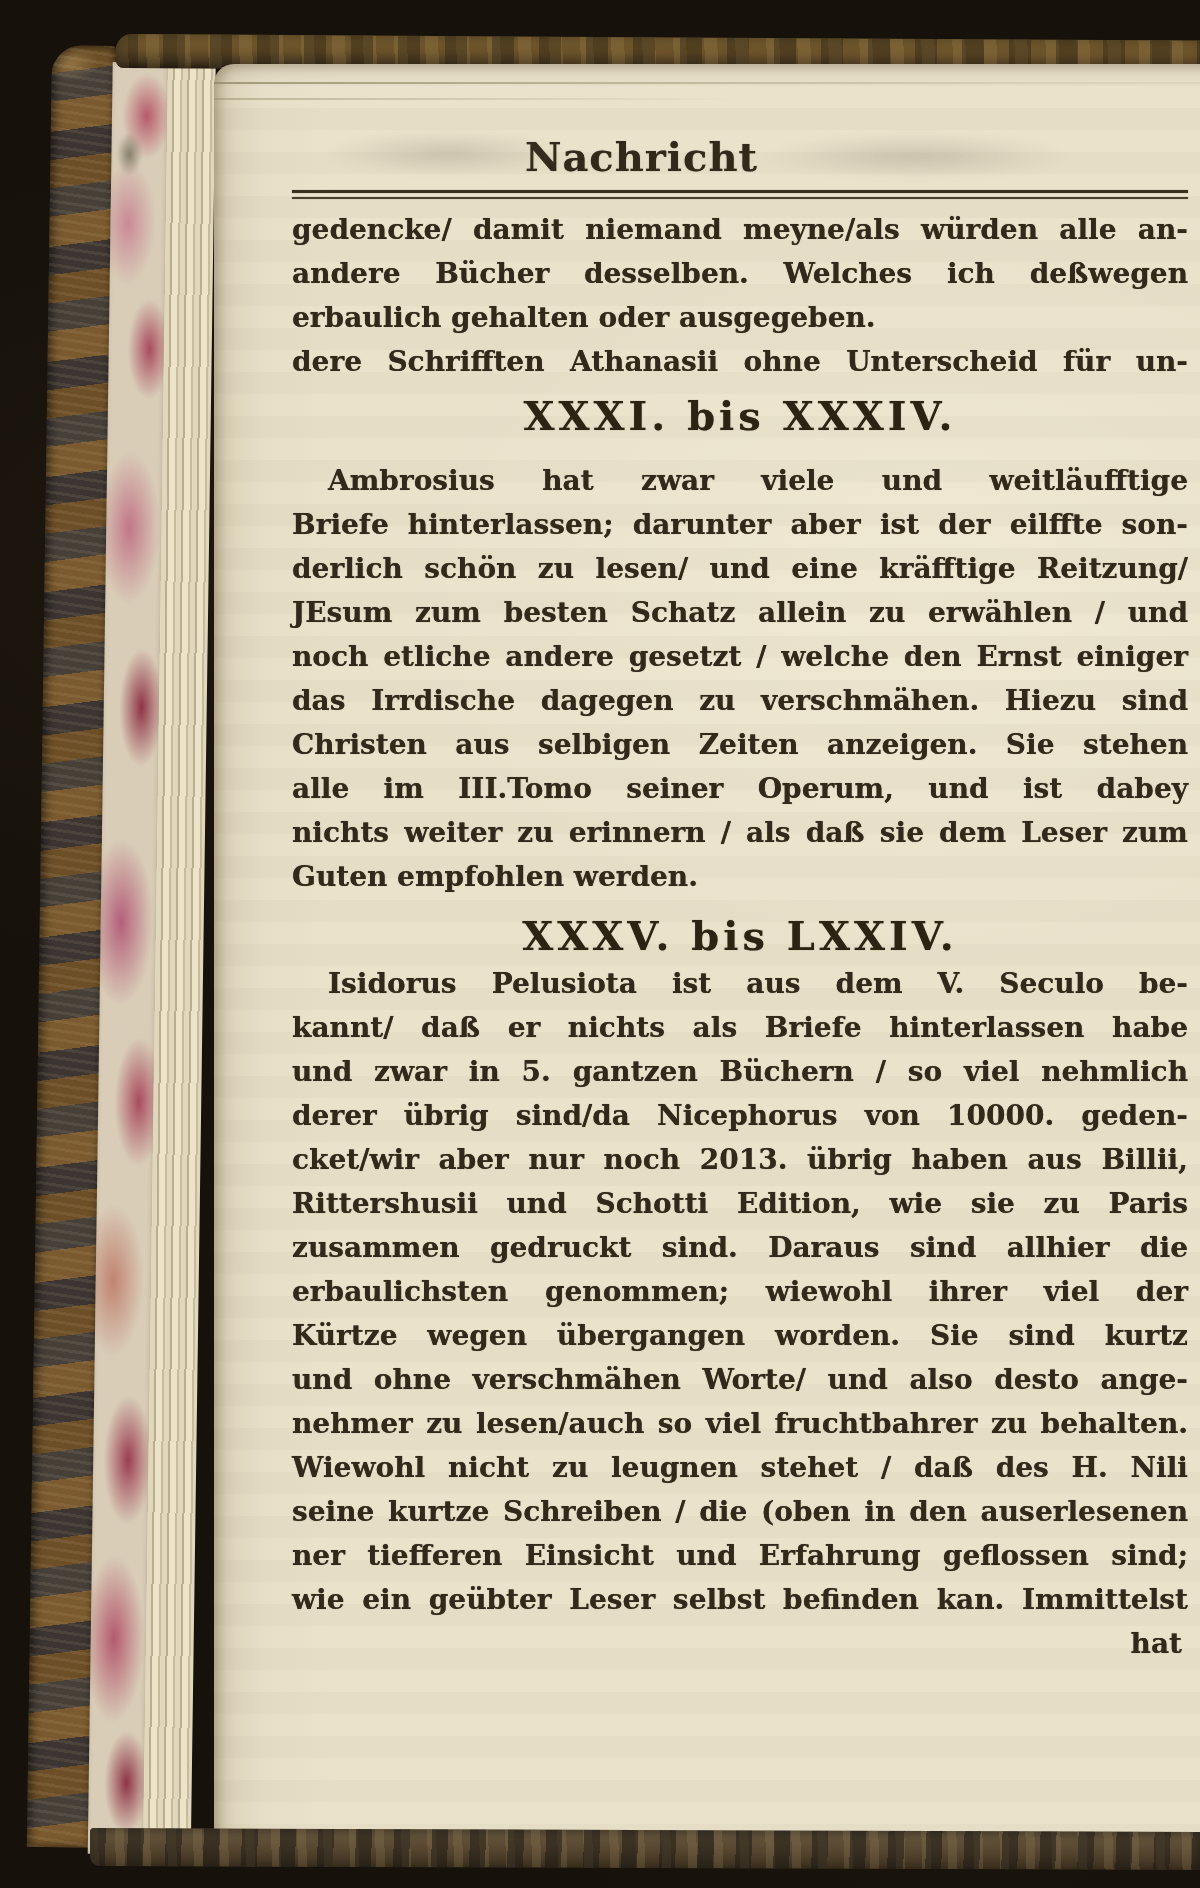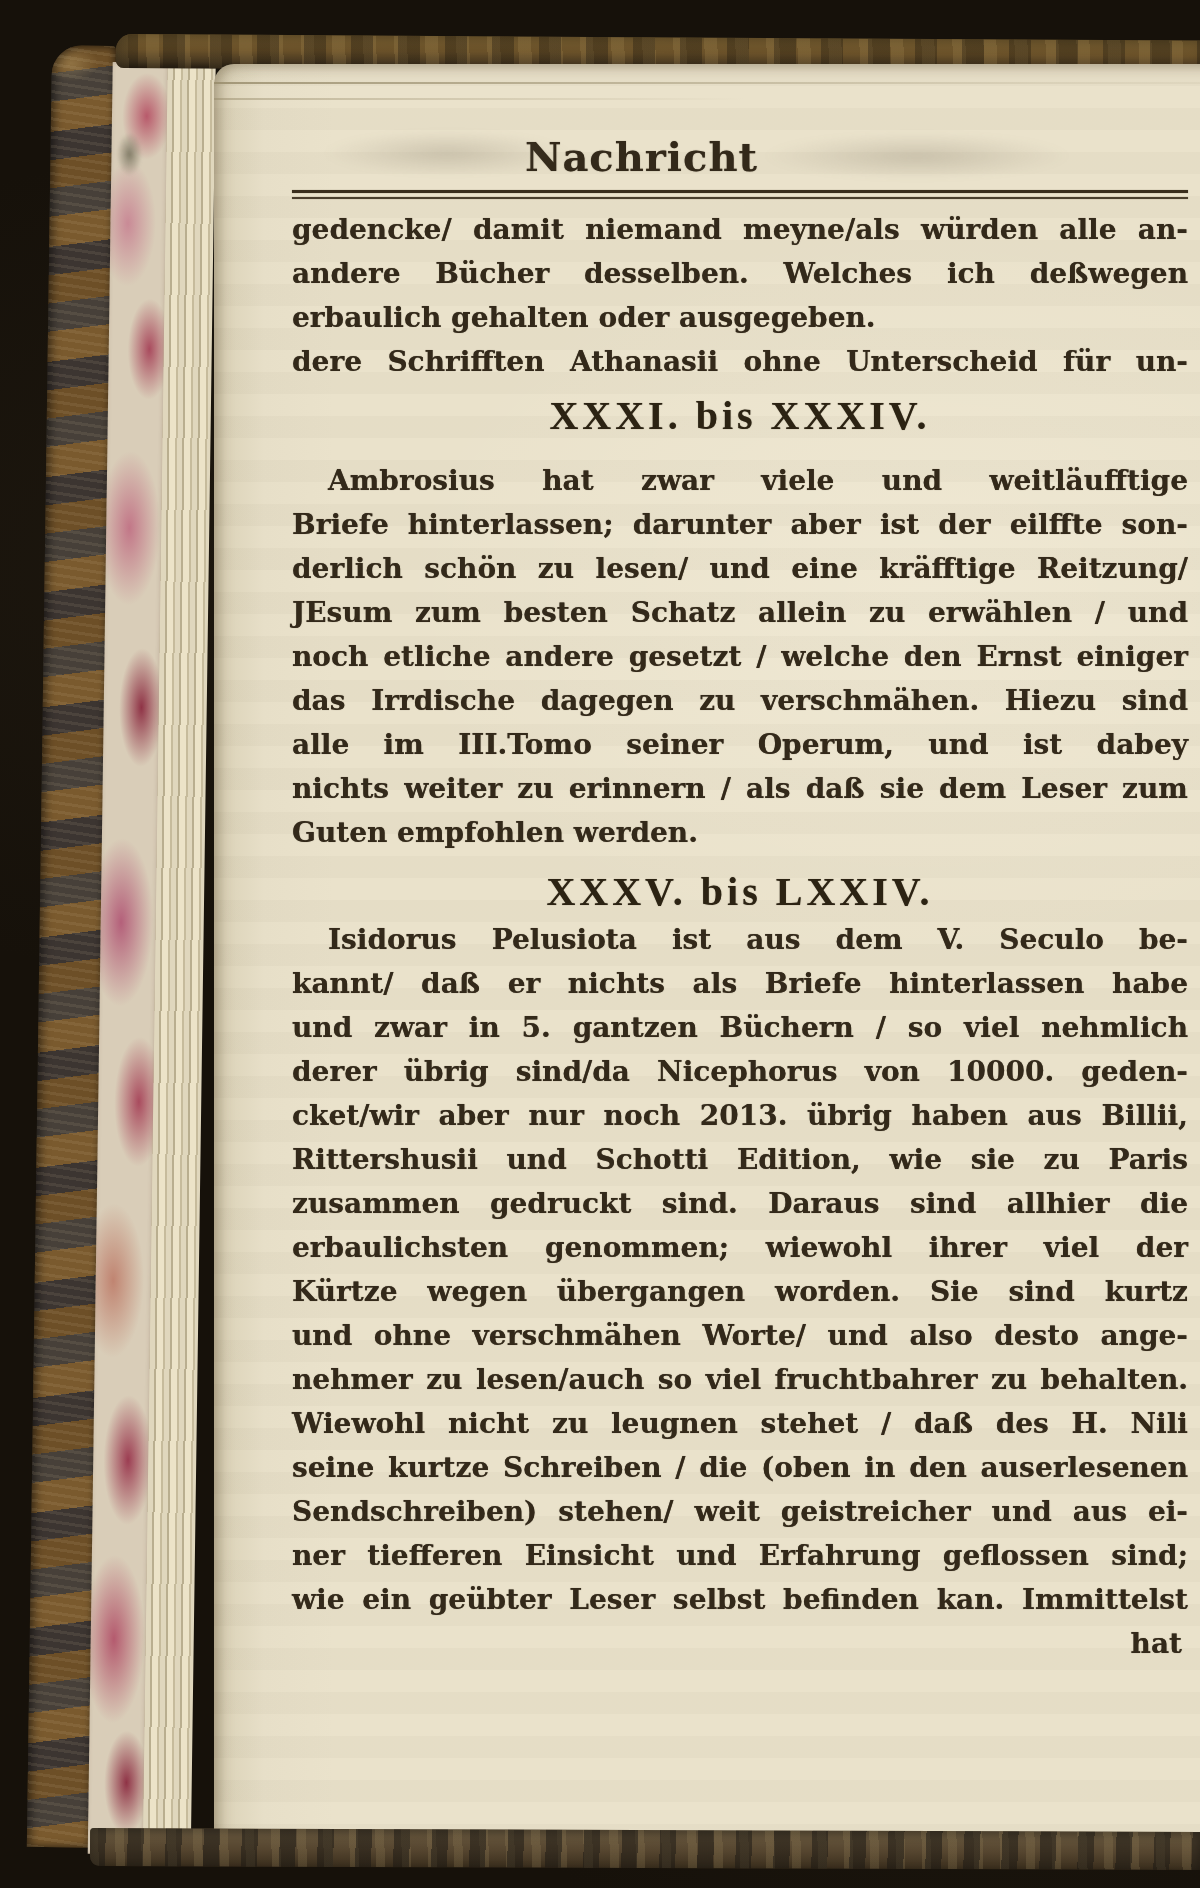--- a/index.html
+++ b/index.html
@@ -81,21 +81,21 @@
   .smudge{position:absolute;border-radius:40%;filter:blur(3px);opacity:0.55;
     background:radial-gradient(closest-side, rgba(120,110,92,0.45), rgba(120,110,92,0.12) 70%, transparent);}
   .smudge.s1{left:30px;top:-4px;width:250px;height:46px;}
   .smudge.s2{left:470px;top:-2px;width:310px;height:48px;}
   .rule{height:3px;background:#3a2e1d;margin-top:10px;
     box-shadow:0 0 1px rgba(58,46,29,0.7);}
   .rule.thin{height:2px;margin-top:4px;opacity:0.9;}
   .text-section{margin:0;}
   .sec-0{margin-top:9px;}
   .heading{text-align:center;font-size:40px;font-weight:700;letter-spacing:4px;
-    line-height:44px;color:#2c2313;text-shadow:0 0 1px rgba(44,35,19,0.5);font-family:Liberation Serif, serif;}
+    line-height:44px;color:#2c2313;text-shadow:0 0 1px rgba(44,35,19,0.5);}
   .sec-1 .heading{margin:10px 0 21px;}
   .sec-2 .heading{margin:15px 0 4px;}
   .line{font-size:28px;font-weight:700;line-height:44px;
     text-align:justify;text-align-last:justify;
     text-shadow:0 0 0.7px rgba(51,41,26,0.75);}
   .line.nojust{text-align:left;text-align-last:left;}
   .line.indent{text-indent:36px;}
   .catchword{font-size:28px;font-weight:700;line-height:44px;text-align:right;
     padding-right:6px;text-shadow:0 0 0.7px rgba(51,41,26,0.75);}
 </style>
@@ -135,20 +135,21 @@
 
       <section class="text-section sec-1">
         <div class="heading">XXXI. bis XXXIV.</div>
         <div class="lines">
             <div class="line indent">Ambrosius hat zwar viele und weitläufftige</div>
             <div class="line">Briefe hinterlassen; darunter aber ist der eilffte son-</div>
             <div class="line">derlich schön zu lesen/ und eine kräfftige Reitzung/</div>
             <div class="line">JEsum zum besten Schatz allein zu erwählen / und</div>
             <div class="line">noch etliche andere gesetzt / welche den Ernst einiger</div>
             <div class="line">das Irrdische dagegen zu verschmähen. Hiezu sind</div>
+            <div class="line">Christen aus selbigen Zeiten anzeigen. Sie stehen</div>
             <div class="line">alle im III.Tomo seiner Operum, und ist dabey</div>
             <div class="line">nichts weiter zu erinnern / als daß sie dem Leser zum</div>
             <div class="line nojust">Guten empfohlen werden.</div>
           </div>
       </section>
 
       <section class="text-section sec-2">
         <div class="heading">XXXV. bis LXXIV.</div>
         <div class="lines">
             <div class="line indent">Isidorus Pelusiota ist aus dem V. Seculo be-</div>
@@ -157,21 +158,20 @@
             <div class="line">derer übrig sind/da Nicephorus von 10000. geden-</div>
             <div class="line">cket/wir aber nur noch 2013. übrig haben aus Billii,</div>
             <div class="line">Rittershusii und Schotti Edition, wie sie zu Paris</div>
             <div class="line">zusammen gedruckt sind. Daraus sind allhier die</div>
             <div class="line">erbaulichsten genommen; wiewohl ihrer viel der</div>
             <div class="line">Kürtze wegen übergangen worden. Sie sind kurtz</div>
             <div class="line">und ohne verschmähen Worte/ und also desto ange-</div>
             <div class="line">nehmer zu lesen/auch so viel fruchtbahrer zu behalten.</div>
             <div class="line">Wiewohl nicht zu leugnen stehet / daß des H. Nili</div>
             <div class="line">seine kurtze Schreiben / die (oben in den auserlesenen</div>
-            <div class="line">Sendschreiben) stehen/ weit geistreicher und aus ei-</div>
             <div class="line">ner tiefferen Einsicht und Erfahrung geflossen sind;</div>
             <div class="line">wie ein geübter Leser selbst befinden kan. Immittelst</div>
           </div>
       </section>
 
       <div class="catchword">hat</div>
 
     </div>
   </div>
 

